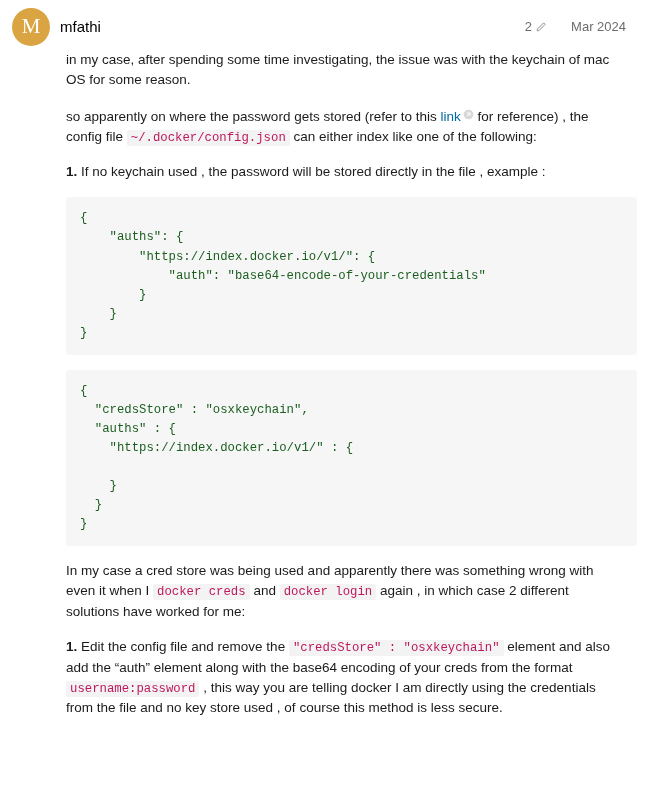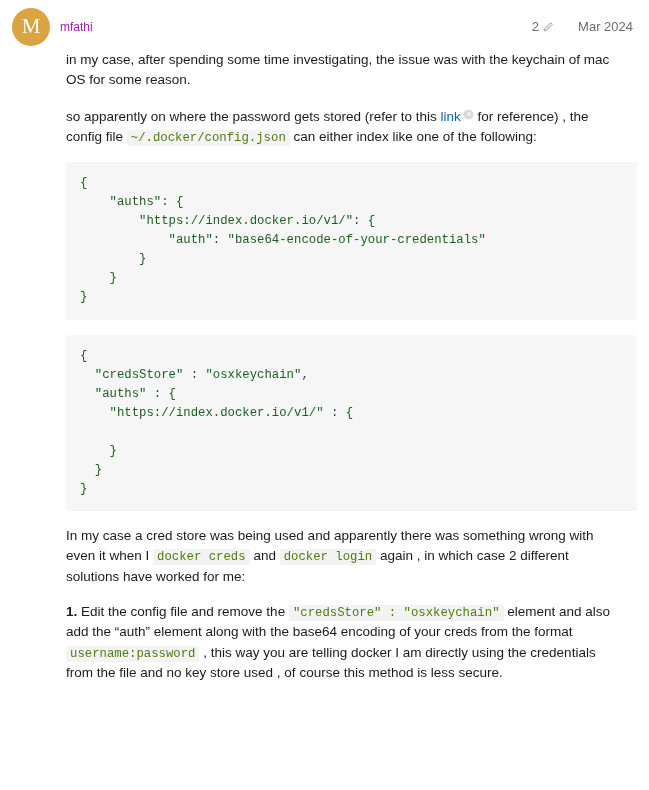--- a/index.html
+++ b/index.html
@@ -32,53 +32,53 @@
     color: #ffffff;
     font-size: 21px;
     font-weight: normal;
     display: flex;
     align-items: center;
     justify-content: center;
     flex: 0 0 auto;
     font-family: "Liberation Serif", serif;
   }
   .username {
-    font-size: 12px;
-    color: #a21caf;
+    font-size: 15px;
+    color: #000000;
     font-weight: normal;
   }
   .header-spacer { flex: 1 1 auto; }
   .edit-count {
     color: #6c6c6c;
     font-size: 13px;
     display: flex;
     align-items: center;
     gap: 3px;
   }
   .pencil-icon svg { display: block; }
   .post-date {
     color: #6c6c6c;
     font-size: 13px;
     margin-left: 14px;
-    margin-right: 4px;
+    margin-right: 11px;
   }
   .post-body {
     padding: 0 12px 14px 66px;
   }
   .post-body p {
     margin: 0 12px 15px 0;
   }
   .post-body p:last-child {
     margin-bottom: 0;
   }
   code.inline {
     font-family: "Liberation Mono", monospace;
     font-size: 12.3px;
     background: #f3f3f3;
-    color: #4d7c0f;
+    color: #be185d;
     padding: 1px 4px;
     border-radius: 2px;
     white-space: nowrap;
   }
   pre.codeblock {
     background: #f6f6f6;
     border-radius: 3px;
     margin: 0 0 15px 0;
     padding: 12px 14px;
     overflow-x: auto;
@@ -125,20 +125,23 @@
 
     <p>in my case, after spending some time investigating, the issue was with the keychain of mac OS for some reason.</p>
 
     <p>
       <span>so apparently on where the password gets stored (refer to this </span><a class="link" href="#">link</a><span class="ext-icon"><svg width="11" height="11" viewBox="0 0 16 16" fill="#9aa0a6">
             <rect x="1" y="1" width="14" height="14" rx="7" fill="#d8d8d8"></rect>
             <path d="M6 5h5v5h-1.2V7.1L6.4 10.5 5.5 9.6 8.9 6.2H6V5z" fill="#ffffff"></path>
           </svg></span><span> for reference) , the config file </span><code class="inline">~/.docker/config.json</code><span> can either index like one of the following:</span>
     </p>
 
+    <p>
+      <span class="bold">1.</span><span> If no keychain used , the password will be stored directly in the file , example :</span>
+    </p>
 
     <pre class="codeblock">{
     "auths": {
         "https://index.docker.io/v1/": {
             "auth": "base64-encode-of-your-credentials"
         }
     }
 }</pre>
 
 

